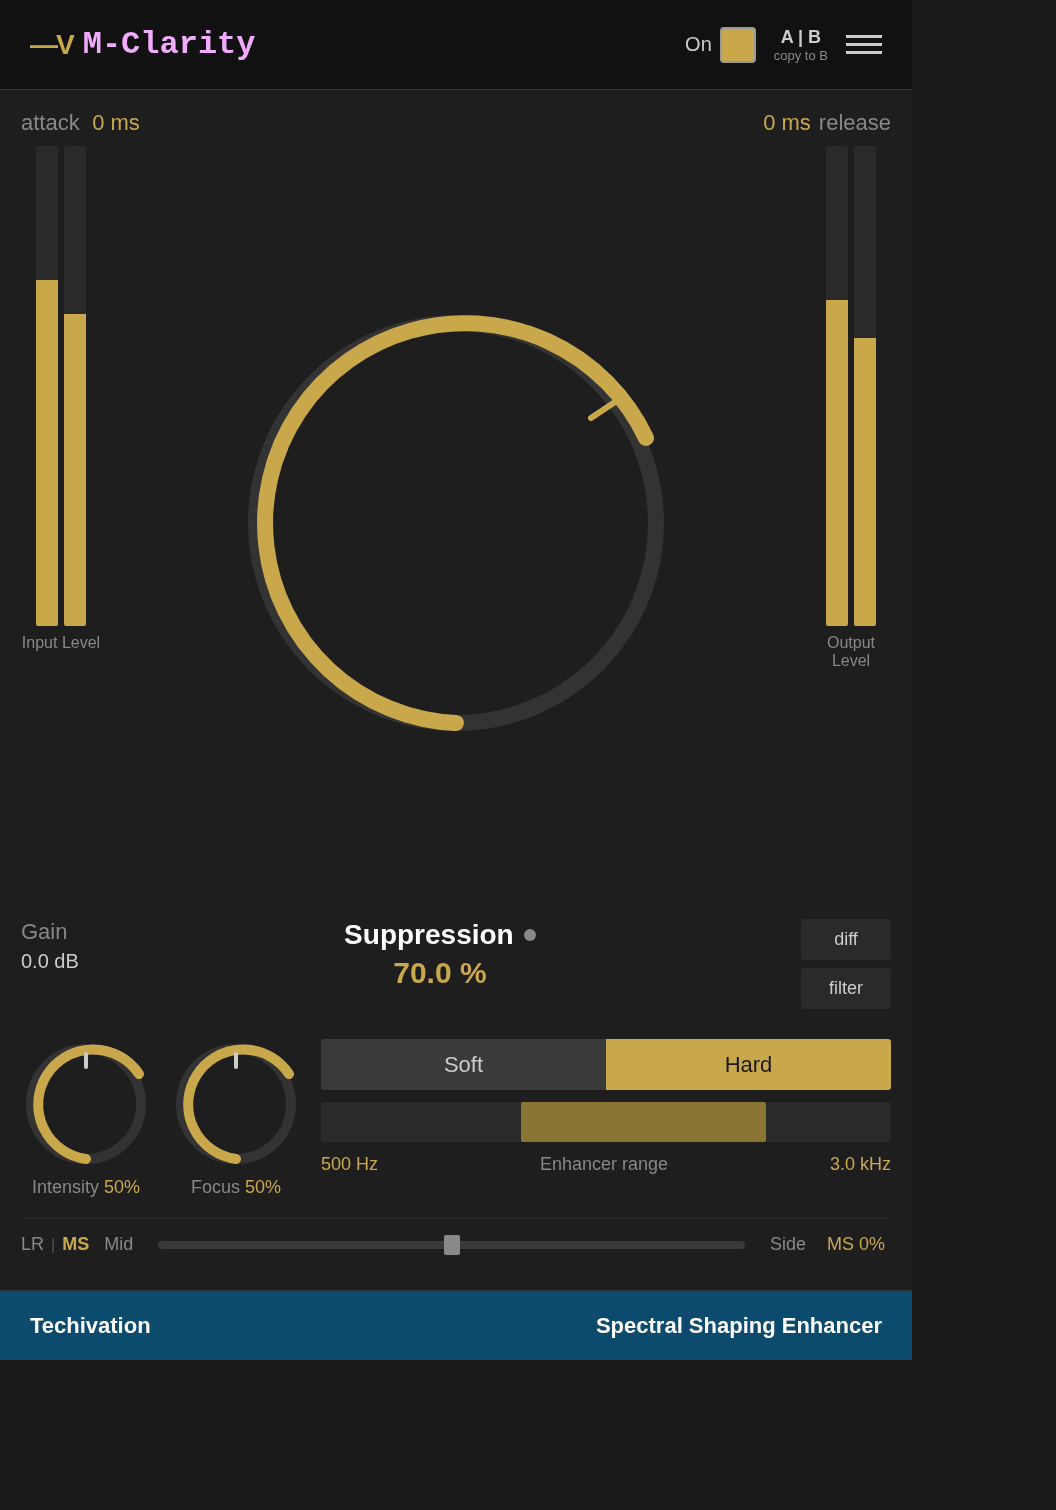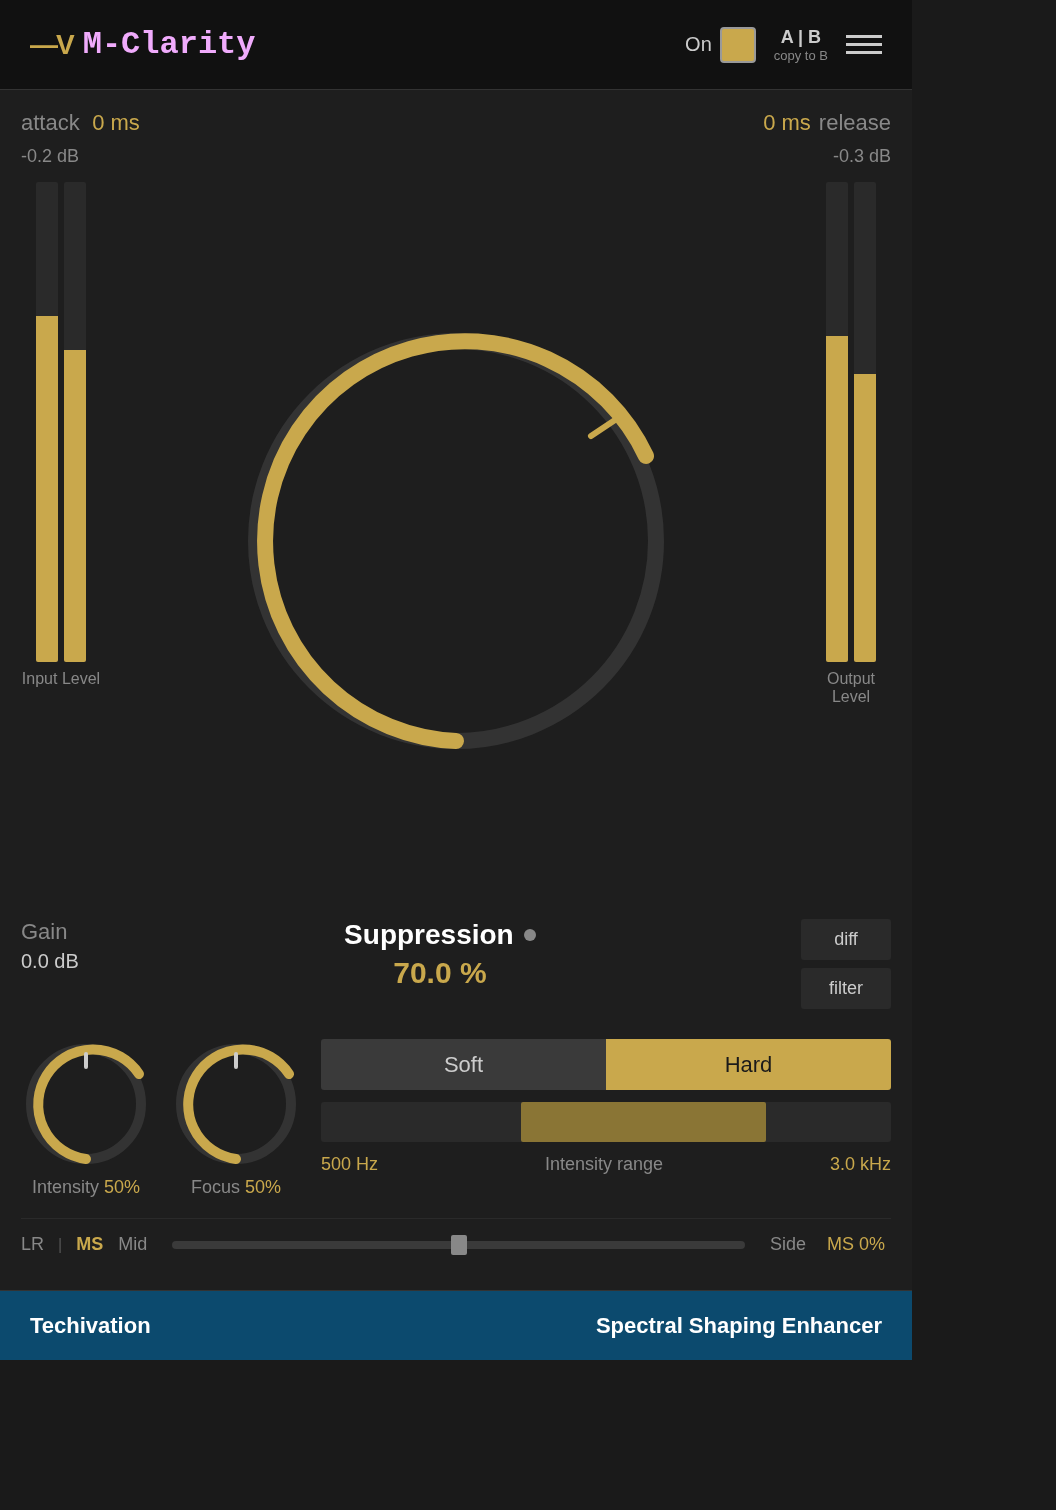--- a/index.html
+++ b/index.html
@@ -456,24 +456,20 @@
       <div>
         <span class="attack-label">attack</span>
         <span class="attack-value">0 ms</span>
       </div>
       <div class="release-section">
         <span class="release-value">0 ms</span>
         <span class="release-label">release</span>
       </div>
     </div>
 
-    <div class="db-row">
-      <span class="db-label">-0.2 dB</span>
-      <span class="db-label">-0.3 dB</span>
-    </div>
 
     <div class="meter-knob-row">
 
       <div class="level-meter-section">
         <div class="level-meter">
           <div class="meter-bar">
             <div class="meter-fill" style="height:72%"></div>
           </div>
           <div class="meter-bar">
             <div class="meter-fill" style="height:65%"></div>
@@ -557,28 +553,28 @@
       <div class="soft-hard-freq-section">
         <div class="soft-hard-row">
           <button class="soft-button">Soft</button>
           <button class="hard-button">Hard</button>
         </div>
         <div class="freq-range-slider">
           <div class="freq-range-fill"></div>
         </div>
         <div class="freq-range-labels">
           <span class="freq-low">500 Hz</span>
-          <span class="freq-label">Intensity range</span>
+          <span class="freq-label">Enhancer range</span>
           <span class="freq-high">3.0 kHz</span>
         </div>
       </div>
     </div>
 
     <div class="lr-ms-row">
-      <div style="display:flex;align-items:center;gap:14px;">
+      <div style="display:flex;align-items:center;gap:7px;">
         <span class="lr-ms-toggle">LR</span>
         <span class="pipe-sep">|</span>
         <span class="lr-ms-toggle ms-active">MS</span>
       </div>
       <span class="mid-label">Mid</span>
       <div class="ms-slider">
         <div class="ms-slider-thumb"></div>
       </div>
       <span class="side-label">Side</span>
       <span class="ms-value">MS 0%</span>

